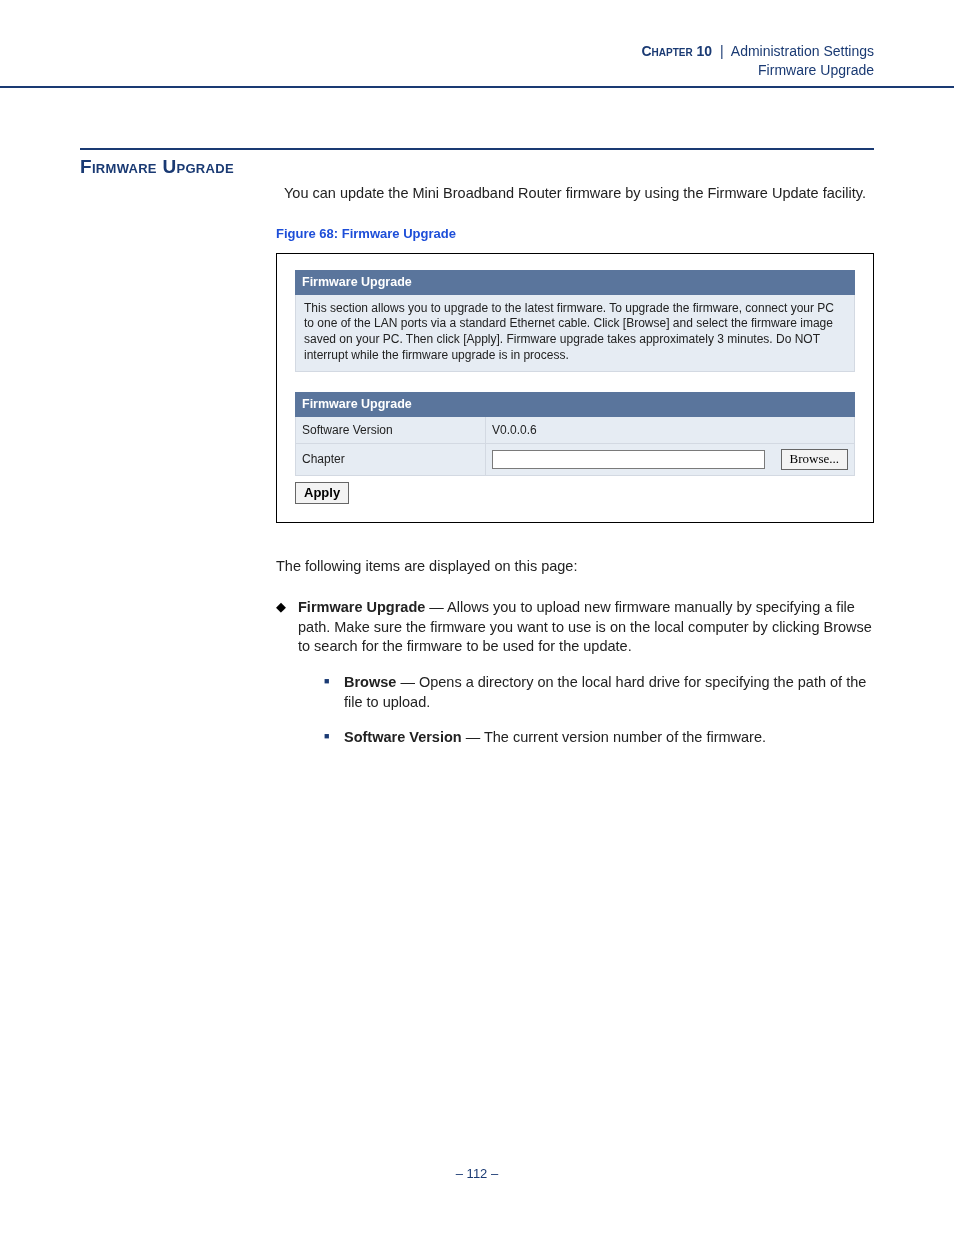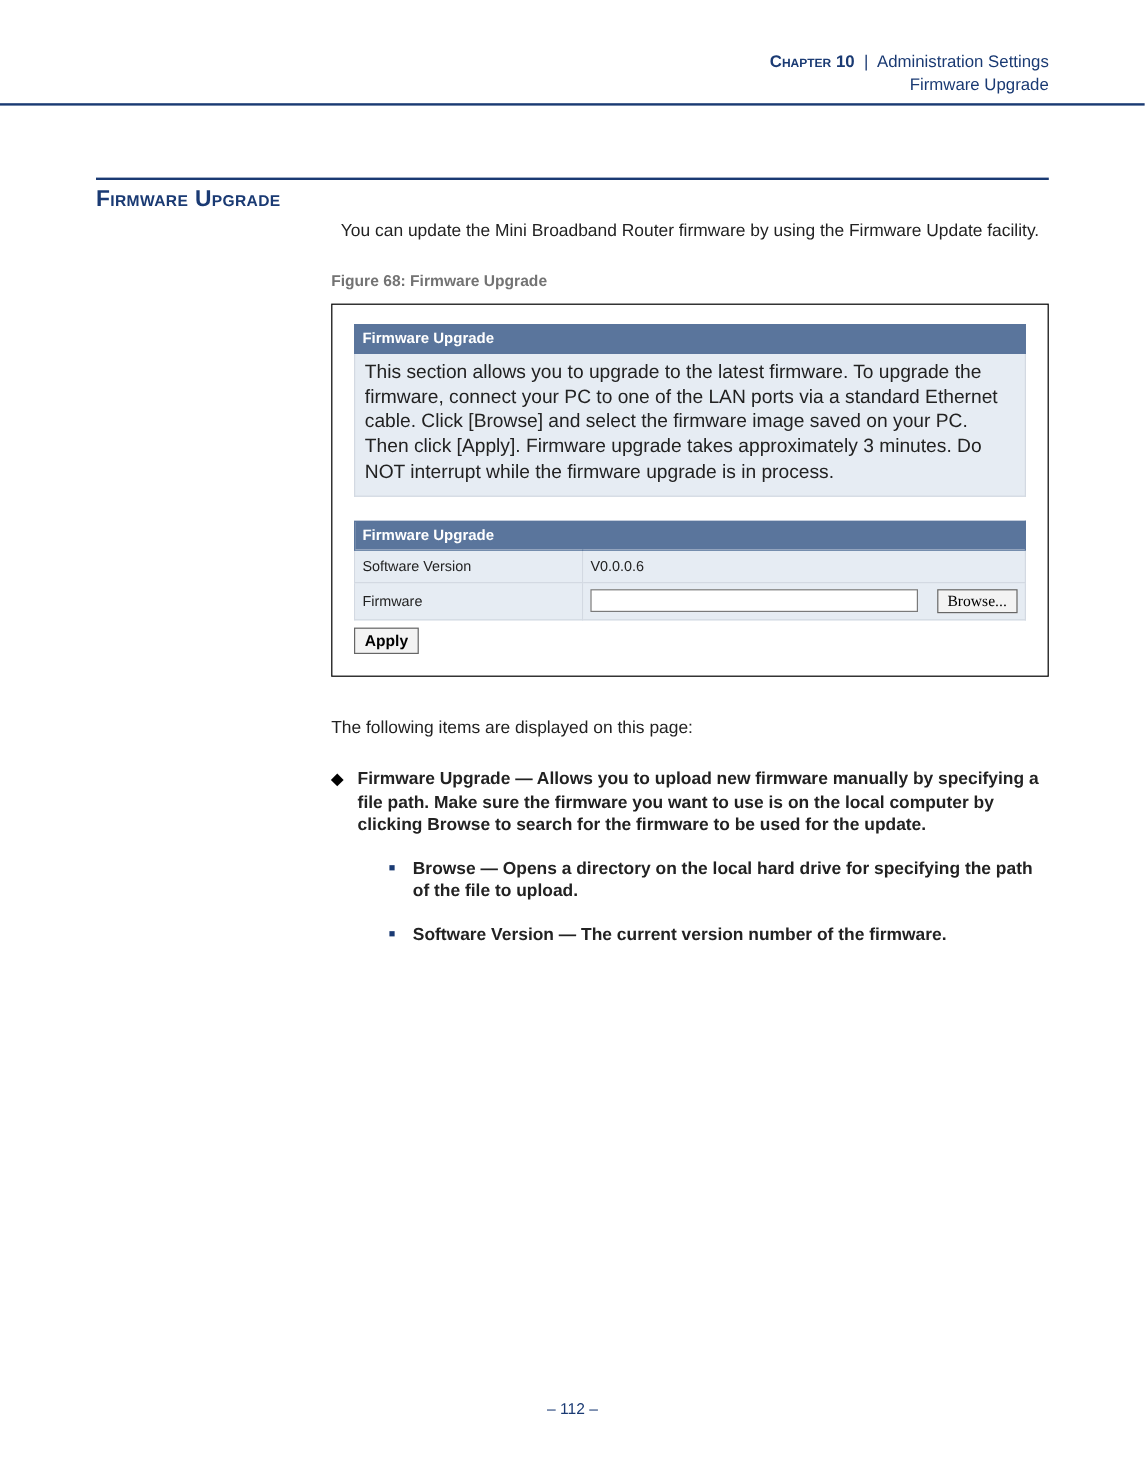--- a/index.html
+++ b/index.html
@@ -45,21 +45,21 @@
     letter-spacing: 0.3px;
   }
   .body-text {
     margin-left: 196px;
     font-size: 14.5px;
     line-height: 1.35;
     color: #222;
   }
   .intro-para { margin: 0 0 22px 0; text-align: center; }
   .figure-caption {
-    color: #737373;
+    color: #1d4ed8;
     font-weight: 700;
     font-size: 13px;
     margin: 0 0 10px 0;
   }
   
   .figure-box {
     border: 1px solid #000;
     padding: 16px 18px 18px 18px;
     margin-bottom: 34px;
     background: #fff;
@@ -72,21 +72,21 @@
     font-weight: 700;
     padding: 3px 6px;
     border: 1px solid #5a759c;
   }
   .panel-body-note {
     background: #e6ecf3;
     border: 1px solid #d3d9e2;
     border-top: none;
     padding: 6px 8px 8px 8px;
     font-family: Arial, sans-serif;
-    font-size: 16px;
+    font-size: 12px;
     color: #222;
     line-height: 1.3;
     margin-bottom: 20px;
   }
   table.fw-table {
     width: 100%;
     border-collapse: collapse;
     font-family: Arial, sans-serif;
     font-size: 12px;
   }
@@ -140,21 +140,20 @@
   ul.diamond {
     list-style: none;
     padding: 0;
     margin: 0 0 10px 0;
   }
   ul.diamond > li {
     position: relative;
     padding-left: 22px;
     margin-bottom: 20px;
     line-height: 1.35;
-    font-weight: bold;
   }
   ul.diamond > li::before {
     content: "◆";
     position: absolute;
     left: 0;
     top: 0;
     font-size: 13px;
     color: #000;
   }
   ul.square {
@@ -216,21 +215,21 @@
         <table class="fw-table">
           <tbody>
               <tr>
             <th colspan="2">Firmware Upgrade</th>
           </tr>
           <tr>
             <td class="label-col">Software Version</td>
             <td>V0.0.0.6</td>
           </tr>
           <tr>
-            <td class="label-col">Firmware</td>
+            <td class="label-col">Chapter</td>
             <td>
               <div class="file-row">
                 <input type="text" class="file-input" style="">
                 <button class="browse-btn">Browse...</button>
               </div>
             </td>
           </tr>
         </tbody>
           </table>
         <button class="apply-btn">Apply</button>

